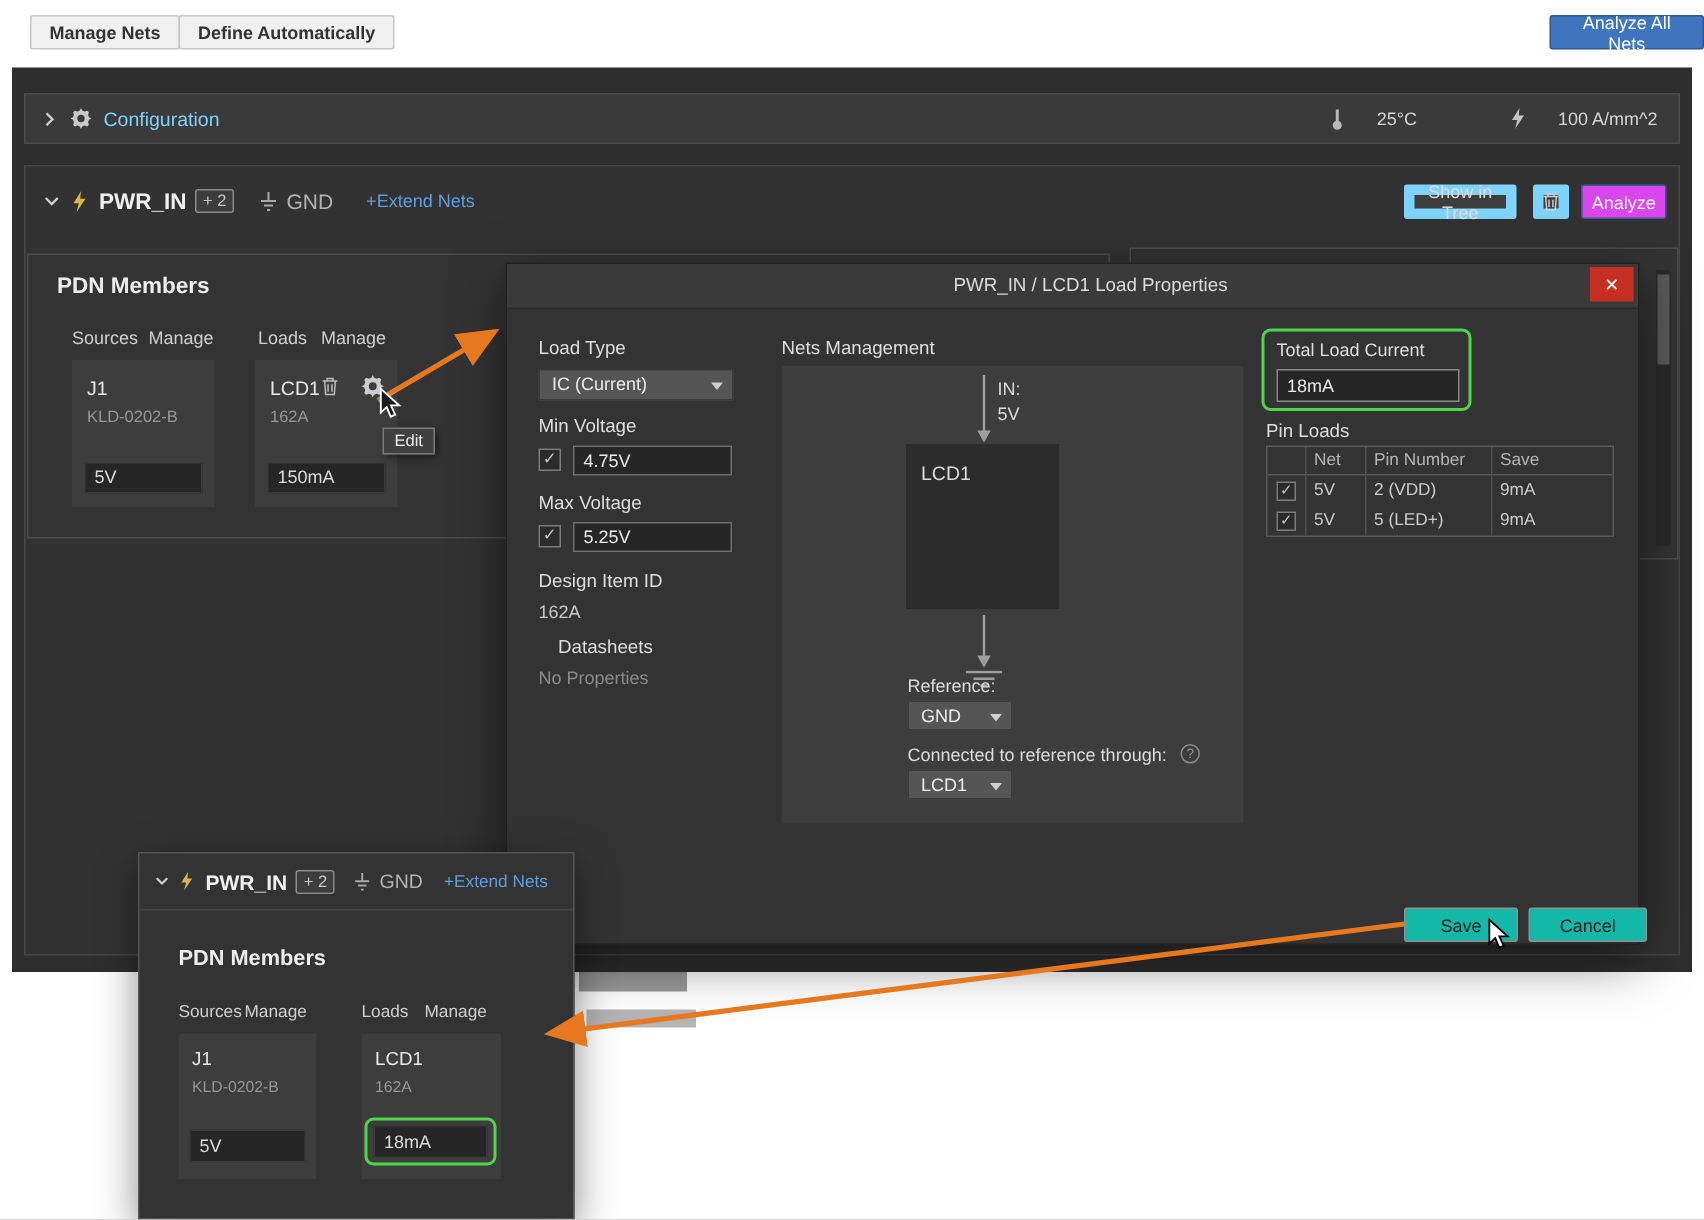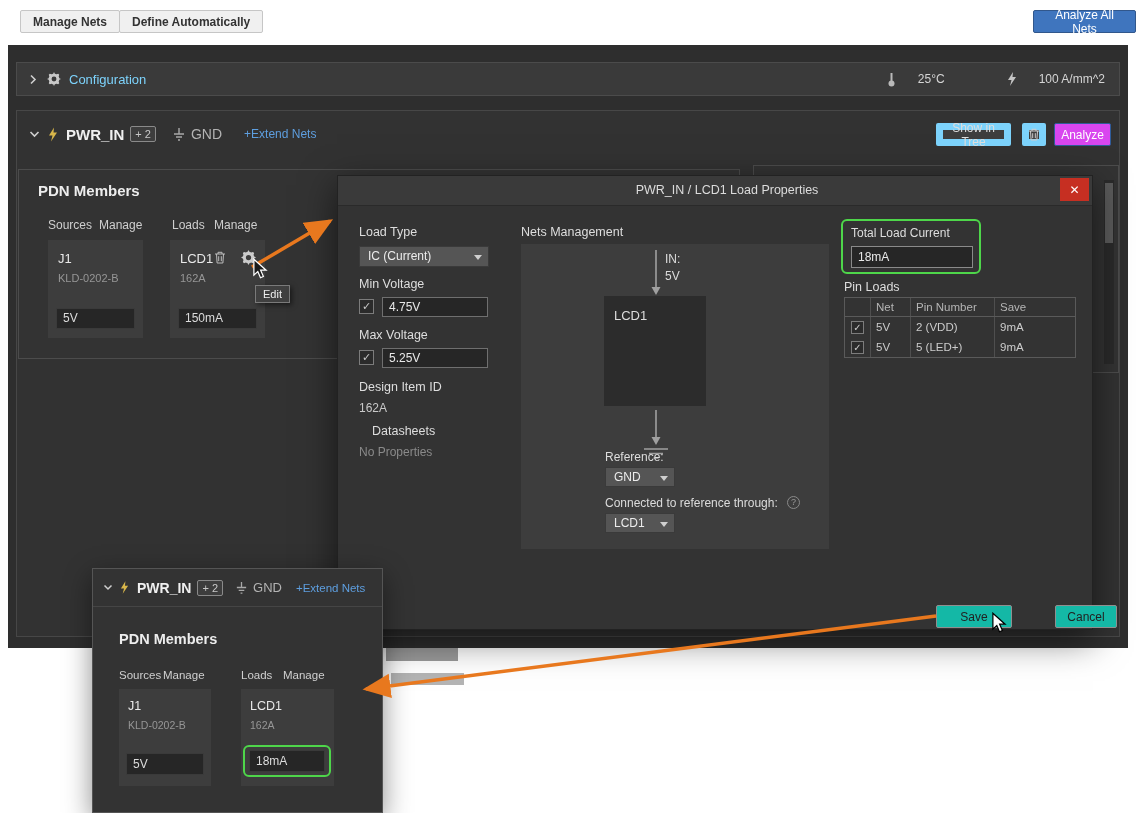--- a/index.html
+++ b/index.html
@@ -297,21 +297,21 @@
         <div class="pt-c0">
             <span class="cbx sm">✓</span>
           </div>
         <div class="pt-c1">5V</div>
         <div class="pt-c2">5 (LED+)</div>
         <div class="pt-c3">9mA</div>
       </div>
     </div>
 
     <button class="lt-btn" style="left:598px; top:429px; width:76px;">Save</button>
-    <button class="lt-btn" style="left:717px; top:429px; width:62px;">Cancel</button>
+    <button class="lt-btn" style="left:681px; top:429px; width:79px;">Cancel</button>
   </div>
 
   <div class="bottom-panel">
     <div class="bp-hdr">
       <span style="display:flex;">
         <svg width="10" height="7" viewBox="0 0 10 7">
             <path d="M1.5 1.5 L5 5 L8.5 1.5" stroke="#cfcfcf" stroke-width="1.5" fill="none"></path>
           </svg>
       </span>
       <span style="margin-left:7px; display:flex;">

